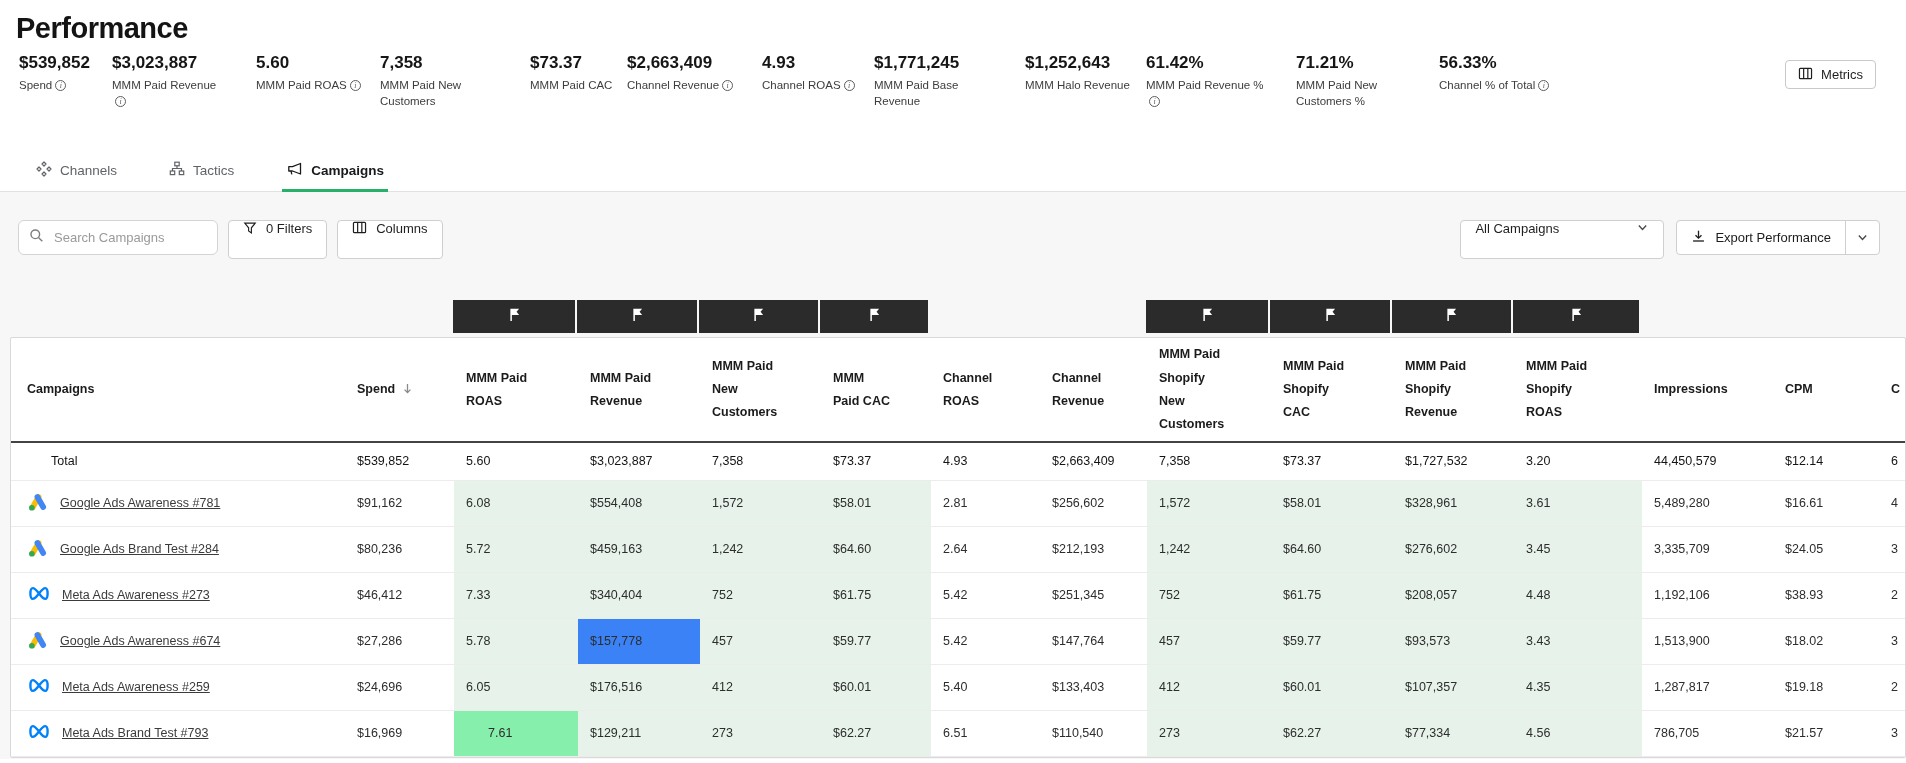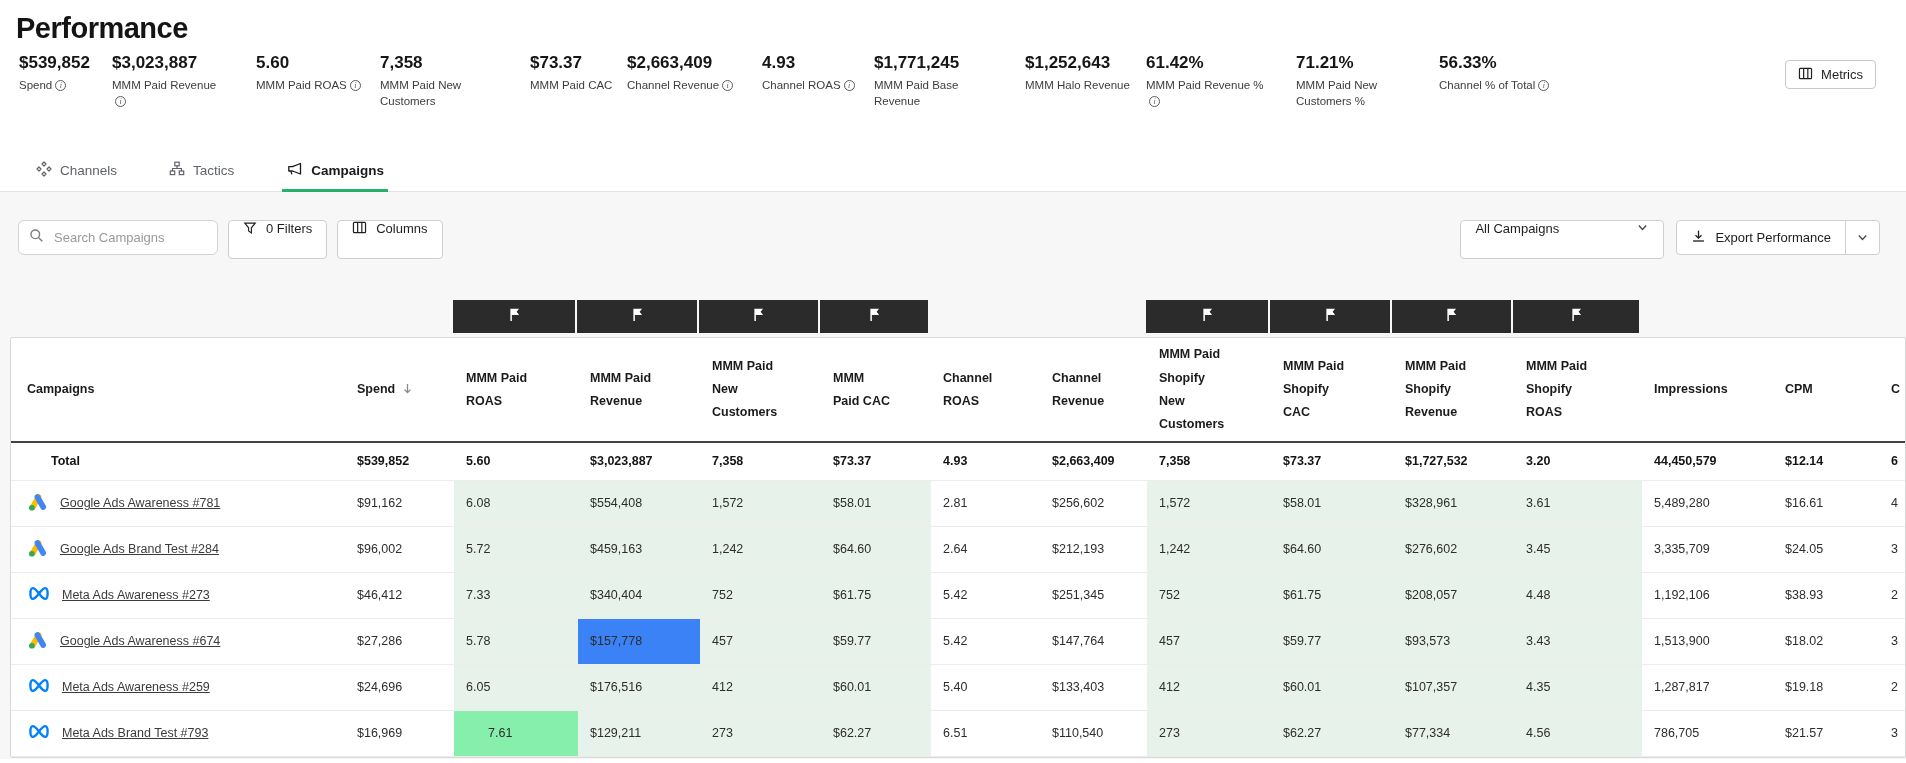--- a/index.html
+++ b/index.html
@@ -57,21 +57,21 @@
 
   
   .table-card { margin-top:4px; width:1896px; background:#fff; border:1px solid #d9d9d9; border-radius:2px; overflow:hidden; }
   table { border-collapse:collapse; table-layout:fixed; width:1978px; }
   th, td { text-align:left; font-size:12.5px; padding:0 6px 0 12px; overflow:hidden; white-space:nowrap; color:#2d2d2d; }
   thead th { height:104px; vertical-align:middle; font-weight:700; line-height:1.85; white-space:pre-line;
              border-bottom:2px solid #434343; color:#1b1b1b; }
   th.first { padding-left:16px; }
   tbody tr { height:46px; border-bottom:1px solid #ececec; }
   tr.total-row { height:38px; }
-  tr.total-row td { font-weight:700; color:#141414; }
+  tr.total-row td { font-weight:400; color:#141414; }
   tr.total-row td.first { padding-left:40px; }
   td.tint { background:#e7f3ea; }
   .camp-cell { display:flex; align-items:center; gap:11px; padding-left:4px; }
   .camp-link { color:#3b3b3b; text-decoration:underline; cursor:pointer; }
   .sort-icon { margin-left:6px; vertical-align:-2px; }
 </style>
 </head>
 <body>
 
 <div class="viewport">
@@ -383,21 +383,21 @@
               <td>
                 <div class="camp-cell">
                   <span><svg width="22" height="22" viewBox="0 0 24 24">
                       <rect x="6.4" y="2.6" width="6.2" height="18.8" rx="3.1" fill="#fbbc04" transform="rotate(30 9.5 12)"></rect>
                       <rect x="11.4" y="2.6" width="6.2" height="18.8" rx="3.1" fill="#4285f4" transform="rotate(-30 14.5 12)"></rect>
                       <circle cx="5.3" cy="18.3" r="3.1" fill="#34a853"></circle>
                     </svg></span>
                   <span class="camp-link">Google Ads Brand Test #284</span>
                 </div>
               </td>
-              <td>$96,002</td>
+              <td>$80,236</td>
               <td class="tint" style="background: rgb(231, 243, 234);">5.72</td>
               <td class="tint" style="background: rgb(231, 243, 234);">$459,163</td>
               <td class="tint" style="background: rgb(231, 243, 234);">1,242</td>
               <td class="tint" style="background: rgb(231, 243, 234);">$64.60</td>
               <td>2.64</td>
               <td>$212,193</td>
               <td class="tint" style="background: rgb(231, 243, 234);">1,242</td>
               <td class="tint" style="background: rgb(231, 243, 234);">$64.60</td>
               <td class="tint" style="background: rgb(231, 243, 234);">$276,602</td>
               <td class="tint" style="background: rgb(231, 243, 234);">3.45</td>

